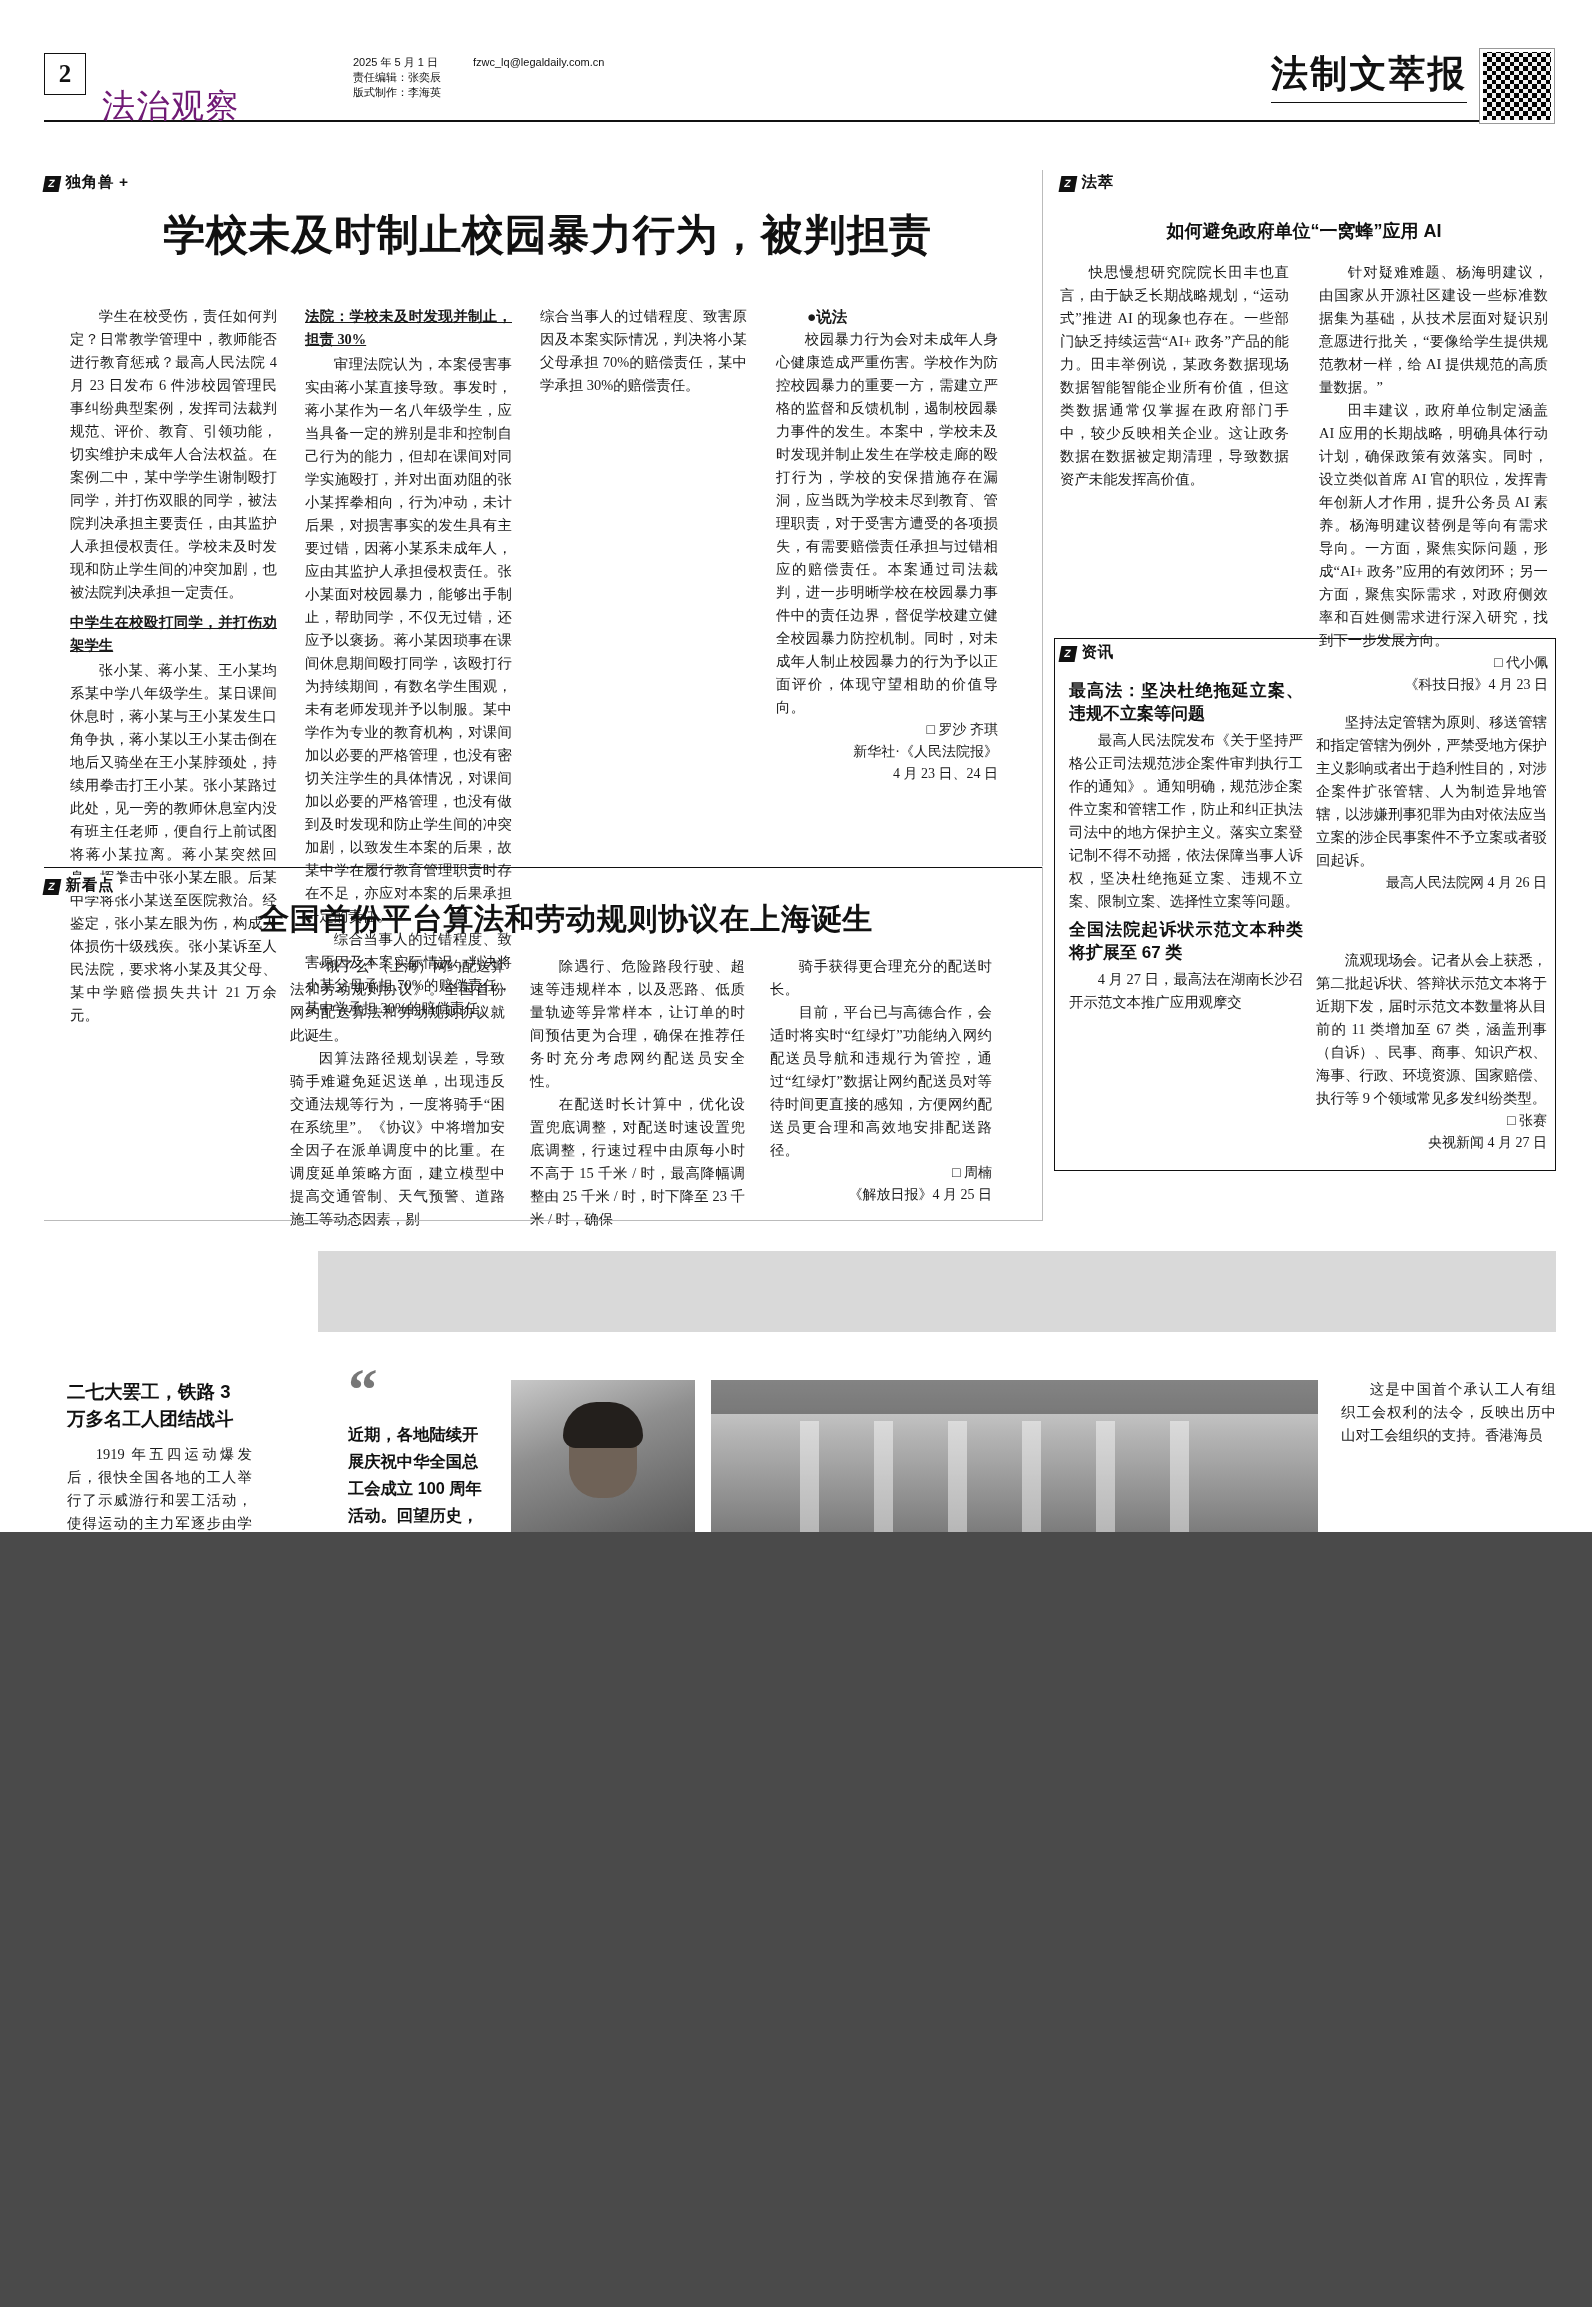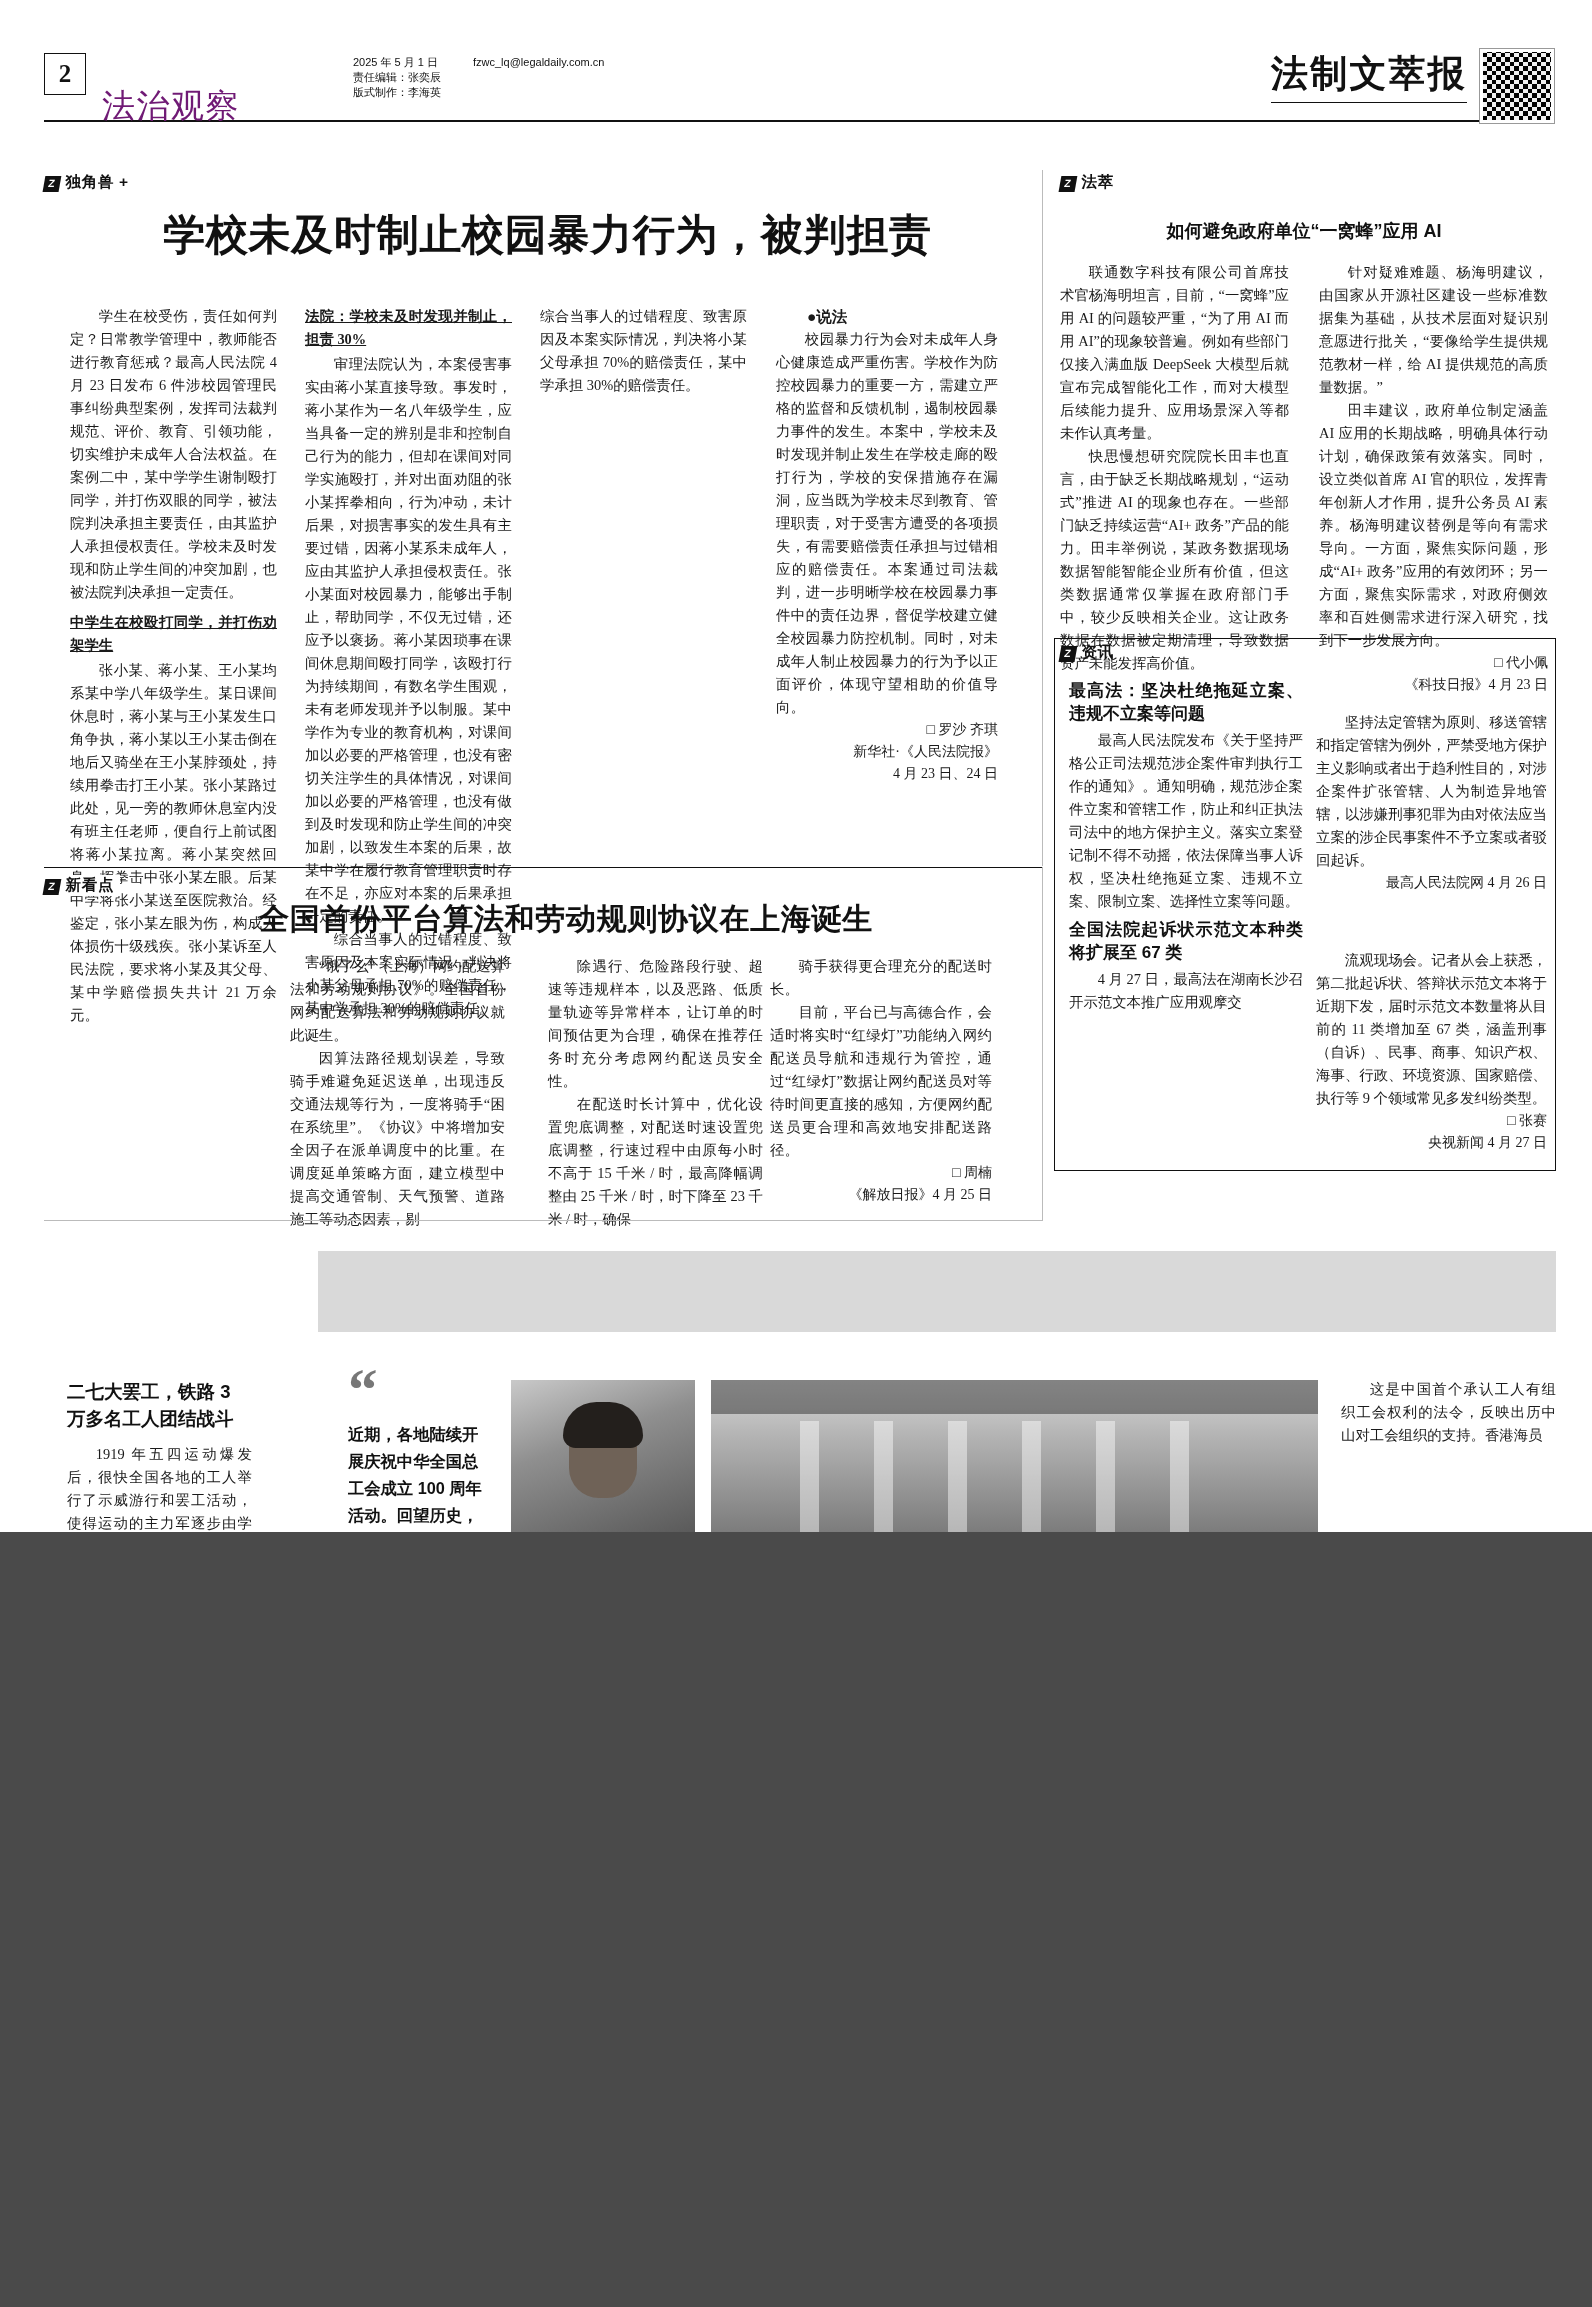--- a/index.html
+++ b/index.html
@@ -351,21 +351,20 @@
     <p class="dot-head">●说法</p>
     <p>校园暴力行为会对未成年人身心健康造成严重伤害。学校作为防控校园暴力的重要一方，需建立严格的监督和反馈机制，遏制校园暴力事件的发生。本案中，学校未及时发现并制止发生在学校走廊的殴打行为，学校的安保措施存在漏洞，应当既为学校未尽到教育、管理职责，对于受害方遭受的各项损失，有需要赔偿责任承担与过错相应的赔偿责任。本案通过司法裁判，进一步明晰学校在校园暴力事件中的责任边界，督促学校建立健全校园暴力防控机制。同时，对未成年人制止校园暴力的行为予以正面评价，体现守望相助的价值导向。</p>
     <p class="byline">□ 罗沙 齐琪</p>
     <p class="byline" style="margin-top:0;">新华社·《人民法院报》</p>
     <p class="byline" style="margin-top:0;">4 月 23 日、24 日</p>
   </div>
 
   <div class="box-title" style="left:1060px; top:219px; width:488px;">如何避免政府单位“一窝蜂”应用 AI</div>
 
   <div class="col" style="left:1060px; top:261px; width:229px;">
-    <p>联通数字科技有限公司首席技术官杨海明坦言，目前，“一窝蜂”应用 AI 的问题较严重，“为了用 AI 而用 AI”的现象较普遍。例如有些部门仅接入满血版 DeepSeek 大模型后就宣布完成智能化工作，而对大模型后续能力提升、应用场景深入等都未作认真考量。</p>
     <p>快思慢想研究院院长田丰也直言，由于缺乏长期战略规划，“运动式”推进 AI 的现象也存在。一些部门缺乏持续运营“AI+ 政务”产品的能力。田丰举例说，某政务数据现场数据智能智能企业所有价值，但这类数据通常仅掌握在政府部门手中，较少反映相关企业。这让政务数据在数据被定期清理，导致数据资产未能发挥高价值。</p>
   </div>
   <div class="col" style="left:1319px; top:261px; width:229px;">
     <p>针对疑难难题、杨海明建议，由国家从开源社区建设一些标准数据集为基础，从技术层面对疑识别意愿进行批关，“要像给学生提供规范教材一样，给 AI 提供规范的高质量数据。”</p>
     <p>田丰建议，政府单位制定涵盖 AI 应用的长期战略，明确具体行动计划，确保政策有效落实。同时，设立类似首席 AI 官的职位，发挥青年创新人才作用，提升公务员 AI 素养。杨海明建议替例是等向有需求导向。一方面，聚焦实际问题，形成“AI+ 政务”应用的有效闭环；另一方面，聚焦实际需求，对政府侧效率和百姓侧需求进行深入研究，找到下一步发展方向。</p>
     <p class="byline">□ 代小佩</p>
     <p class="byline" style="margin-top:0;">《科技日报》4 月 23 日</p>
   </div>
 
   <div class="box" style="left:1054px; top:638px; width:502px; height:533px;"></div>
@@ -396,21 +395,21 @@
   <div class="kicker" style="left:44px; top:875px; background:#fff; padding-right:6px;">
     <span class="mark">Z</span><span>新看点</span>
   </div>
 
   <div class="headline-2">全国首份平台算法和劳动规则协议在上海诞生</div>
 
   <div class="col" style="left:290px; top:955px; width:215px;">
     <p>“饿了么”（上海）网约配送算法和劳动规则协议》。全国首份网约配送算法和劳动规则协议就此诞生。</p>
     <p>因算法路径规划误差，导致骑手难避免延迟送单，出现违反交通法规等行为，一度将骑手“困在系统里”。《协议》中将增加安全因子在派单调度中的比重。在调度延单策略方面，建立模型中提高交通管制、天气预警、道路施工等动态因素，剔</p>
   </div>
-  <div class="col" style="left:530px; top:955px; width:215px;margin-left:18px;">
+  <div class="col" style="left:530px; top:955px; width:215px;">
     <p>除遇行、危险路段行驶、超速等违规样本，以及恶路、低质量轨迹等异常样本，让订单的时间预估更为合理，确保在推荐任务时充分考虑网约配送员安全性。</p>
     <p>在配送时长计算中，优化设置兜底调整，对配送时速设置兜底调整，行速过程中由原每小时不高于 15 千米 / 时，最高降幅调整由 25 千米 / 时，时下降至 23 千米 / 时，确保</p>
   </div>
   <div class="col" style="left:770px; top:955px; width:222px;">
     <p>骑手获得更合理充分的配送时长。</p>
     <p>目前，平台已与高德合作，会适时将实时“红绿灯”功能纳入网约配送员导航和违规行为管控，通过“红绿灯”数据让网约配送员对等待时间更直接的感知，方便网约配送员更合理和高效地安排配送路径。</p>
     <p class="byline">□ 周楠</p>
     <p class="byline" style="margin-top:0;">《解放日报》4 月 25 日</p>
   </div>
 

